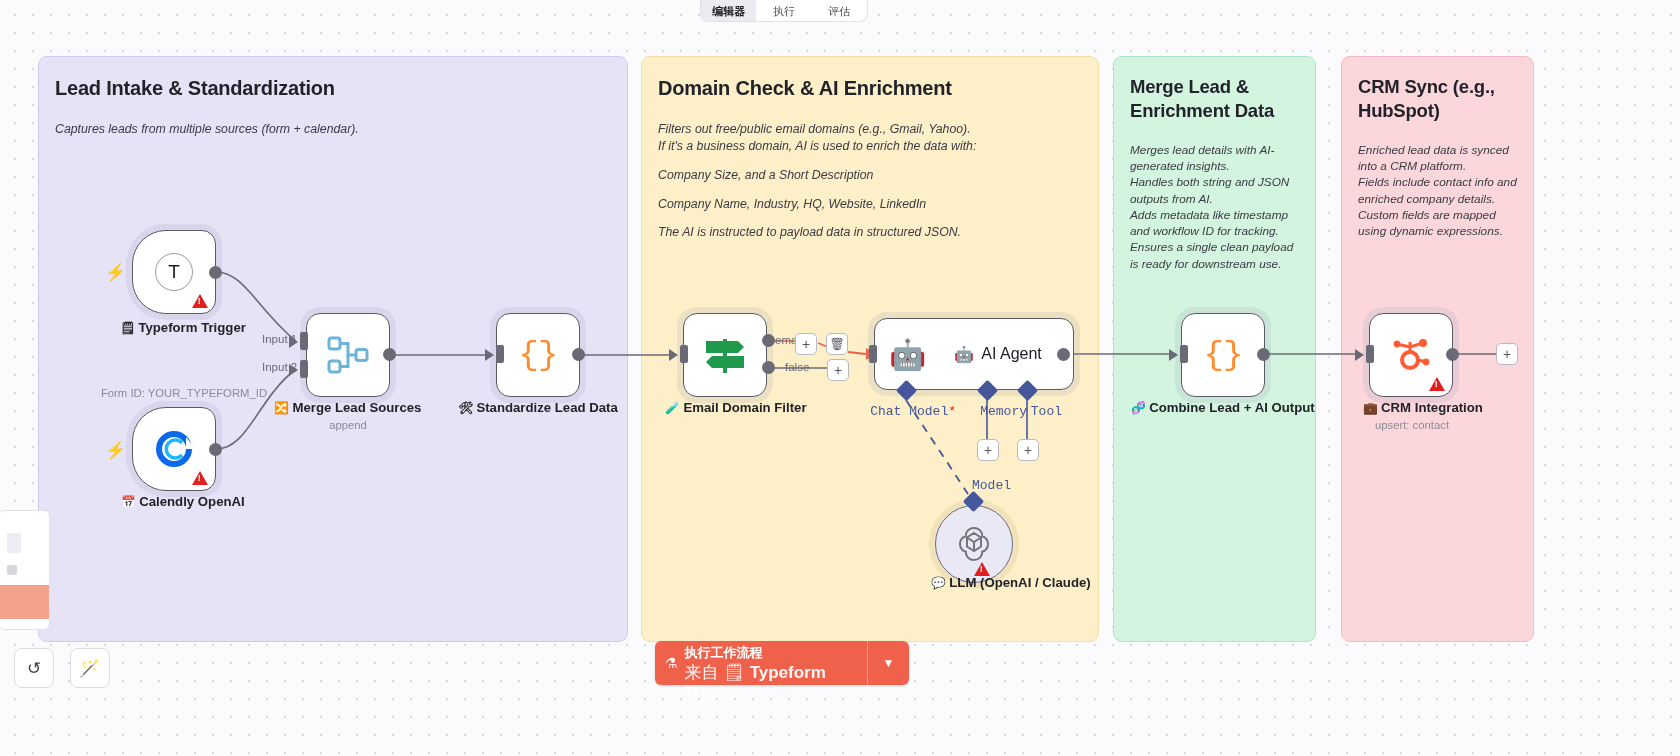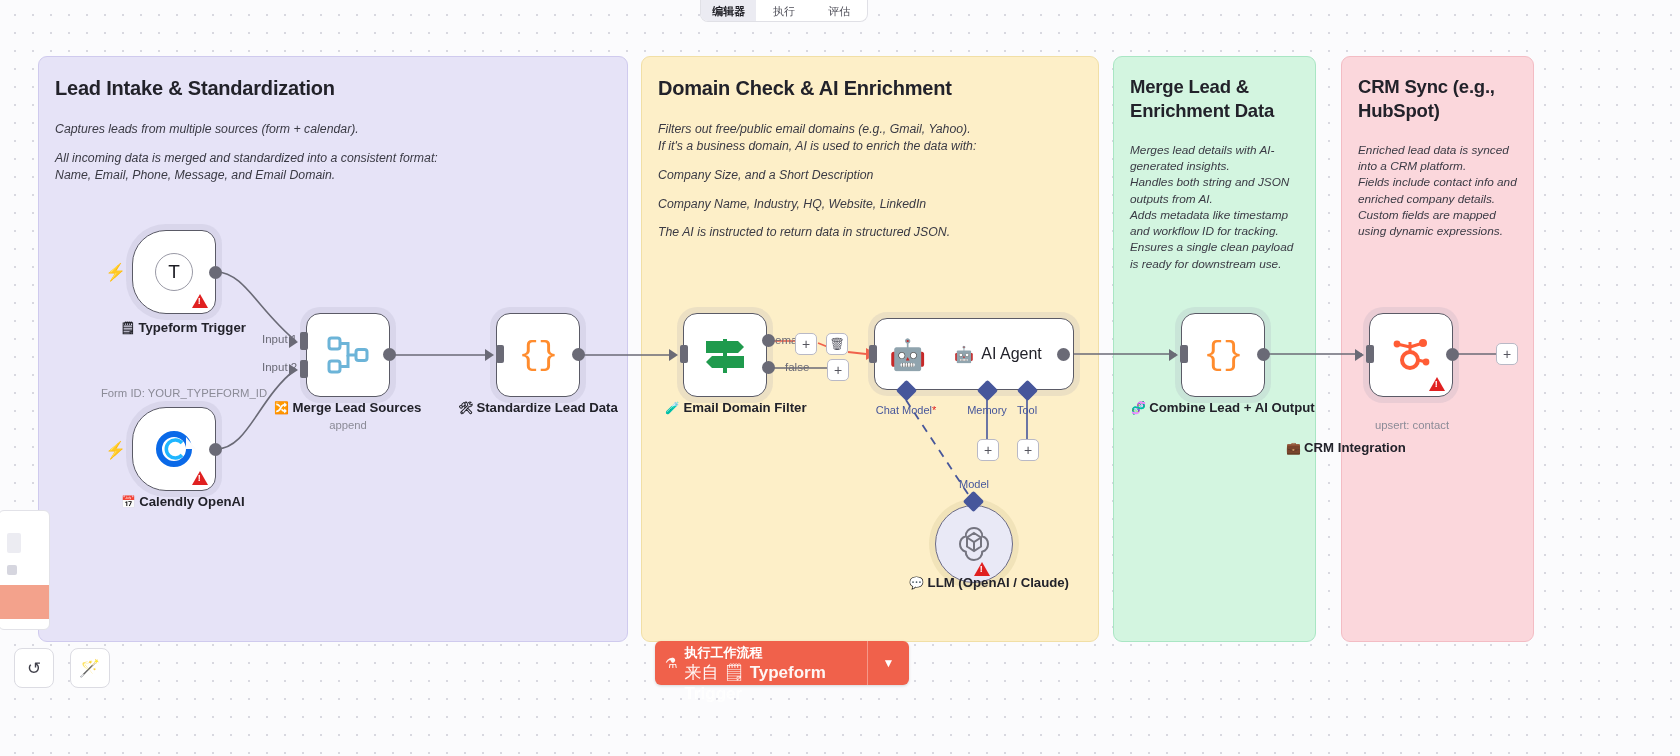--- a/index.html
+++ b/index.html
@@ -150,22 +150,22 @@
   }
   .sq-btn.trash { font-size: 12px; }
 
   
   .diamond {
     position: absolute; width: 15px; height: 15px;
     background: #46569b; transform: rotate(45deg);
     border-radius: 2px; z-index: 16;
   }
   .sub-label {
-    position: absolute; font-size: 11px; color: #46569b;
-    z-index: 16; white-space: nowrap; text-align: center;
+    position: absolute; font-size: 13px; color: #46569b;
+    z-index: 16; white-space: nowrap; text-align: right; font-family: Liberation Mono, monospace;
   }
   .sub-label .req { color: #e02020; }
 
   
   #edges { position: absolute; left: 0; top: 0; width: 1680px; height: 756px; z-index: 8; }
 
   
   #minimap {
     position: absolute; left: -2px; top: 510px;
     width: 52px; height: 120px;
@@ -230,31 +230,29 @@
 
   <div class="topbar">
     <div class="tab active">编辑器</div>
     <div class="tab">执行</div>
     <div class="tab">评估</div>
   </div>
 
   <div class="note" id="note-intake">
     <h2>Lead Intake &amp; Standardization</h2>
     <p>Captures leads from multiple sources (form + calendar).</p>
-    <p>All incoming data is merged and standardized into a consistent format:
-Name, Email, Phone, Message, and Email Domain.</p>
   </div>
 
   <div class="note" id="note-domain">
     <h2>Domain Check &amp; AI Enrichment</h2>
     <p>Filters out free/public email domains (e.g., Gmail, Yahoo).
 If it's a business domain, AI is used to enrich the data with:</p>
     <p>Company Size, and a Short Description</p>
     <p>Company Name, Industry, HQ, Website, LinkedIn</p>
-    <p>The AI is instructed to return data in structured JSON.</p>
+    <p>The AI is instructed to payload data in structured JSON.</p>
   </div>
 
   <div class="note" id="note-merge">
     <h2>Merge Lead &amp; Enrichment Data</h2>
     <p>Merges lead details with AI-generated insights.
 Handles both string and JSON outputs from AI.
 Adds metadata like timestamp and workflow ID for tracking.
 Ensures a single clean payload is ready for downstream use.</p>
   </div>
 
@@ -401,21 +399,21 @@
 
   <div class="sub-label" style="left:937px; top:478px; width:74px;">Model</div>
   <div class="diamond" style="left:966px; top:494px;"></div>
   <div class="node round" style="left:935px; top:505px;">
     <svg width="40" height="40" viewBox="0 0 40 40">
       <path d="M20 4 C14.6 4 11.5 8.2 11.8 12.2 C8.2 13.4 6 16.6 6 20 C6 23.4 8.2 26.6 11.8 27.8 C11.5 31.8 14.6 36 20 36 C25.4 36 28.5 31.8 28.2 27.8 C31.8 26.6 34 23.4 34 20 C34 16.6 31.8 13.4 28.2 12.2 C28.5 8.2 25.4 4 20 4 Z M20 9 L27 13.5 L27 22.5 L20 27 L13 22.5 L13 13.5 Z" fill="none" stroke="#74747f" stroke-width="2"></path>
       <path d="M13 13.5 L20 18 L27 13.5 M20 18 L20 27" fill="none" stroke="#74747f" stroke-width="2"></path>
     </svg>
     <div class="warn"></div>
   </div>
-  <div class="node-label" style="left:879px; top:575px;text-align:right;">
+  <div class="node-label" style="left:916px; top:575px;">
     <span class="emoji">💬</span><span>LLM (OpenAI / Claude)</span>
   </div>
 
   <div class="arrow-in" style="left:1169px; top:349px;"></div>
   <div class="port-in" style="left:1180px; top:345px;"></div>
   <div class="node" style="left:1181px; top:313px;">
     <span class="ico-brace">{}</span>
   </div>
   <div class="port-out" style="left:1257px; top:348px;"></div>
   <div class="node-label" style="left:1128px; top:400px;">
@@ -428,21 +426,21 @@
     <svg width="42" height="42" viewBox="0 0 42 42">
       <circle cx="20" cy="26" r="8" fill="none" stroke="#ff5c35" stroke-width="4"></circle>
       <circle cx="33" cy="9" r="4" fill="#ff5c35"></circle>
       <circle cx="7" cy="10" r="3.4" fill="#ff5c35"></circle>
       <circle cx="36" cy="28" r="3.4" fill="#ff5c35"></circle>
       <path d="M20 18 L20 8 M20 13 L33 9 M20 13 L7 10 M28 26 L36 28" stroke="#ff5c35" stroke-width="3" fill="none"></path>
     </svg>
     <div class="warn"></div>
   </div>
   <div class="port-out" style="left:1446px; top:348px;"></div>
-  <div class="node-label" style="left:1251px; top:400px;margin-top:40px;">
+  <div class="node-label" style="left:1328px; top:400px;">
     <span class="emoji">💼</span><span>CRM Integration</span>
   </div>
   <div class="node-sub" style="left:1312px; top:419px;">upsert: contact</div>
 
   <div class="sq-btn" style="left:1496px; top:343px;">+</div>
 
   <div id="minimap">
     <div class="mm-a"></div>
     <div class="mm-b"></div>
     <div class="mm-c"></div>

